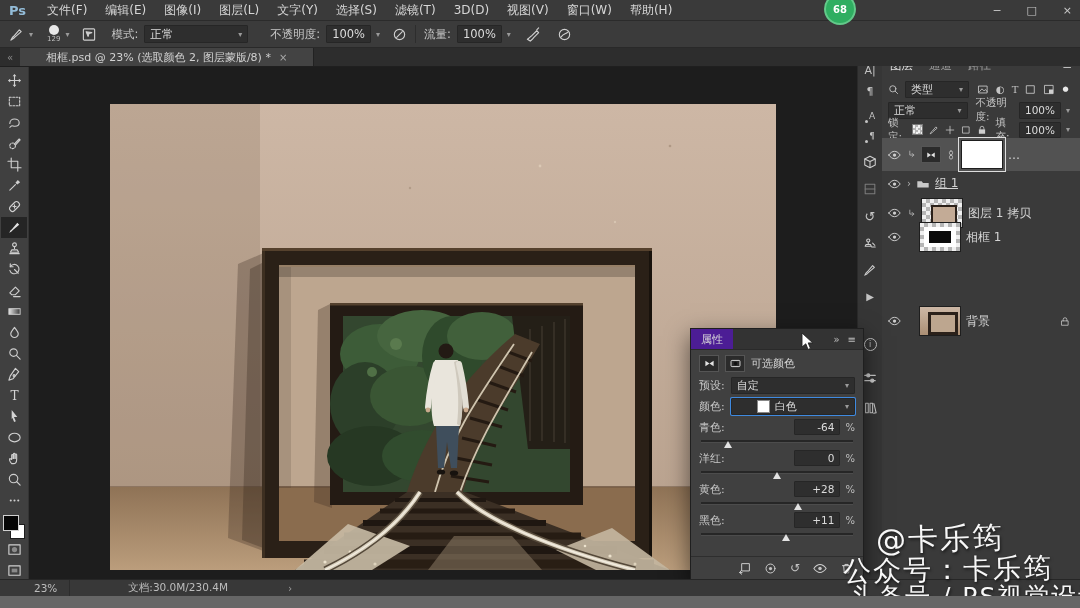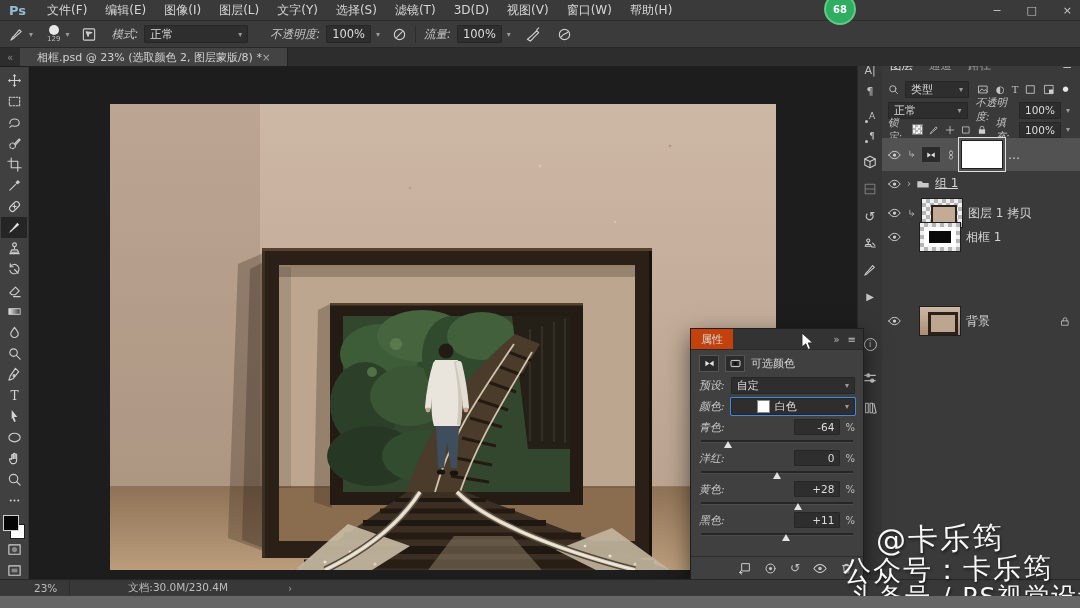--- a/index.html
+++ b/index.html
@@ -1,20 +1,20 @@
 <!DOCTYPE html>
 <html><head>
 <meta charset="utf-8">
 <style>
   html,body{margin:0;padding:0;background:#666;}
   .app{position:relative;width:1080px;height:596px;background:#1f1f1f;overflow:hidden;
        font-family:"DejaVu Sans","Liberation Sans",sans-serif;color:#d4d4d4;font-size:12px;
        -webkit-font-smoothing:antialiased;}
   .f{display:flex;align-items:center;padding-left:20px;}
-  .lbl{color:#c6c6c6;font-style:italic;}
+  .lbl{color:#c6c6c6;}
   .dd{color:#9a9a9a;font-size:8px;margin-left:5px;}
   .field{background:#2e2e2e;border:1px solid #262626;border-radius:1px;height:16px;
          display:inline-flex;align-items:center;padding:0 5px;color:#dcdcdc;}
   svg{display:block;}
   .ico{stroke:#cfcfcf;fill:none;stroke-width:1.2;stroke-linecap:round;stroke-linejoin:round;}
 
   
   .menubar{position:absolute;left:0;top:0;right:0;height:20px;background:#3a3a3a;
            border-bottom:1px solid #2b2b2b;display:flex;align-items:center;z-index:7;}
   .logo{color:#93bcd8;font-weight:bold;font-size:13px;padding:0 12px 0 9px;}
@@ -30,21 +30,21 @@
               border-bottom:1px solid #292929;display:flex;align-items:center;font-size:11.5px;z-index:6;}
   .optionsbar .sep{width:1px;height:18px;background:#2d2d2d;margin:0 8px;}
   .brushpreset{display:flex;flex-direction:column;align-items:center;line-height:1;margin-left:14px;}
   .brushpreset .dot{width:10px;height:10px;border-radius:50%;background:#e8e8e8;}
   .brushpreset .num{font-size:7px;color:#bdbdbd;margin-top:1px;}
 
   
   .tabbar{position:absolute;left:0;top:48px;right:0;height:18px;background:#2d2d2d;display:flex;
           align-items:stretch;z-index:6;}
   .tab-collapse{width:20px;display:flex;align-items:center;justify-content:center;color:#8d8d8d;font-size:10px;}
-  .doctab{background:#434343;display:flex;align-items:center;gap:0;padding:0 17px;font-size:11px;
+  .doctab{background:#434343;display:flex;align-items:center;gap:8px;padding:0 26px;font-size:11px;
           color:#d2d2d2;border-right:1px solid #222;}
   .doctab .x{color:#a9a9a9;font-size:10px;}
 
   
   .toolbar{position:absolute;left:0;top:67px;width:28px;height:525px;background:#404040;
            border-right:1px solid #343434;display:flex;flex-direction:column;align-items:center;
            padding-top:3px;z-index:6;}
   .tool{width:26px;height:21px;display:flex;align-items:center;justify-content:center;flex:0 0 auto;}
   .tool.selected{background:#252525;}
   .tool svg{width:15px;height:15px;}
@@ -81,21 +81,21 @@
   .eyebox{width:16px;display:flex;justify-content:center;flex:0 0 16px;}
   .thumb{border:1px solid #1e1e1e;flex:0 0 auto;}
   .checker{background-color:#e8e8e8;background-image:repeating-conic-gradient(#b5b5b5 0% 25%,#f0f0f0 0% 50%);background-size:8px 8px;}
   .lname{white-space:nowrap;overflow:hidden;}
   .masklink{margin:0 1px;}
 
   
   .props{position:absolute;left:690px;top:328px;width:172px;height:250px;background:#404040;
          border:1px solid #1f1f1f;box-shadow:0 8px 22px rgba(0,0,0,.55);z-index:5;font-size:11px;}
   .props-head{height:20px;background:#333;display:flex;align-items:center;border-bottom:1px solid #2a2a2a;}
-  .props-tab{background:#c2410c;height:20px;display:flex;align-items:center;padding:0 10px;color:#dadada;}
+  .props-tab{background:#4c1d95;height:20px;display:flex;align-items:center;padding:0 10px;color:#dadada;}
   .props-headicons{margin-left:auto;display:flex;gap:8px;padding-right:7px;color:#bdbdbd;font-size:10px;}
   .props-title{display:flex;align-items:center;gap:6px;padding:5px 8px 3px 8px;}
   .adjbox{width:18px;height:15px;background:#2b2b2b;border:1px solid #555;display:flex;align-items:center;justify-content:center;}
   .prow{display:flex;align-items:center;padding:2px 8px;}
   .prow .field{margin-left:6px;flex:1;justify-content:space-between;height:15px;}
   .focusblue{box-shadow:0 0 0 1px #3f8ae0;}
   .colorchip{width:11px;height:11px;background:#fff;border:1px solid #888;margin-right:5px;}
   .slider{padding:2px 8px 0 8px;}
   .srow{display:flex;align-items:center;}
   .srow .sval{margin-left:auto;width:34px;justify-content:flex-end;height:14px;font-size:10.5px;}

